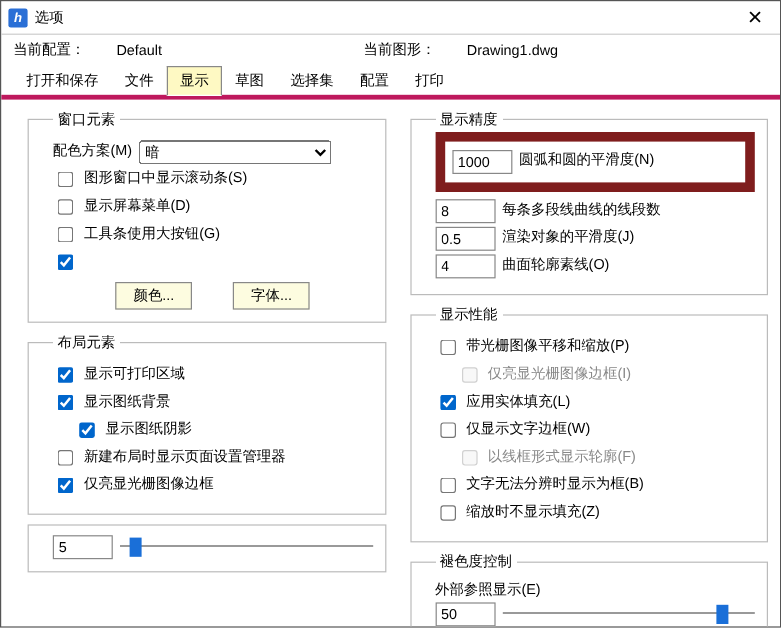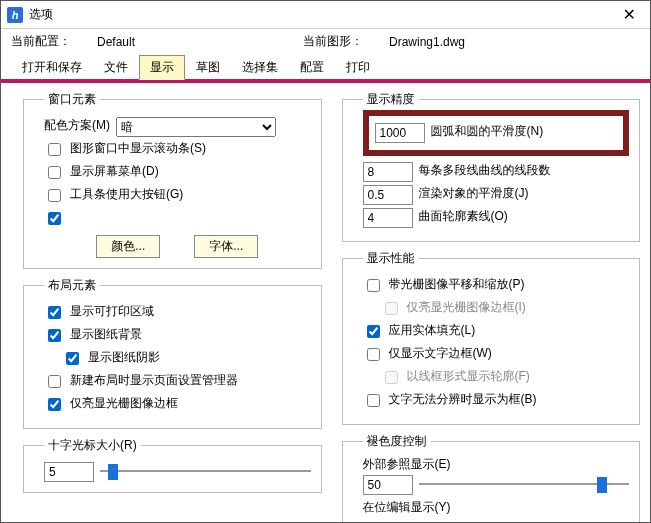--- a/index.html
+++ b/index.html
@@ -104,21 +104,21 @@
   }
   .btn-row { display: flex; gap: 34px; justify-content: center; margin-top: 6px; }
   .numbox {
     width: 50px;
     height: 20px;
     border: 1px solid #888;
     padding: 1px 4px;
     font-size: 12px;
   }
   .redbox {
-    border: 6px solid #7f1d1d;
+    border: 8px solid #7f1d1d;
     padding: 4px 6px;
     margin-bottom: 6px;
   }
   .slider-wrap {
     display: flex;
     align-items: center;
     gap: 0;
     margin-top: 2px;
   }
   .slider-wrap input.numbox { margin-right: 6px; }
@@ -212,21 +212,20 @@
           <input type="checkbox" style="">
           <span>新建布局时显示页面设置管理器</span>
         </div>
       <div class="row">
           <input type="checkbox" checked="" style="">
           <span>仅亮显光栅图像边框</span>
         </div>
     </fieldset>
 
     <fieldset>
-      <legend>十字光标大小(R)</legend>
       <div class="slider-wrap">
         <input class="numbox" value="5" style="">
         <div class="slider">
             <div class="thumb" style="left:4%"></div>
           </div>
       </div>
     </fieldset>
   </div>
 
   <div class="col">
@@ -271,20 +270,24 @@
           <span>仅显示文字边框(W)</span>
         </div>
       <div class="row indent gray">
           <input type="checkbox" disabled="" style="">
           <span>以线框形式显示轮廓(F)</span>
         </div>
       <div class="row">
           <input type="checkbox" style="">
           <span>文字无法分辨时显示为框(B)</span>
         </div>
+      <div class="row">
+          <input type="checkbox" style="">
+          <span>缩放时不显示填充(Z)</span>
+        </div>
     </fieldset>
 
     <fieldset>
       <legend>褪色度控制</legend>
       <div>外部参照显示(E)</div>
       <div class="slider-wrap">
         <input class="numbox" value="50" style="">
         <div class="slider">
             <div class="thumb" style="left:85%"></div>
           </div>

